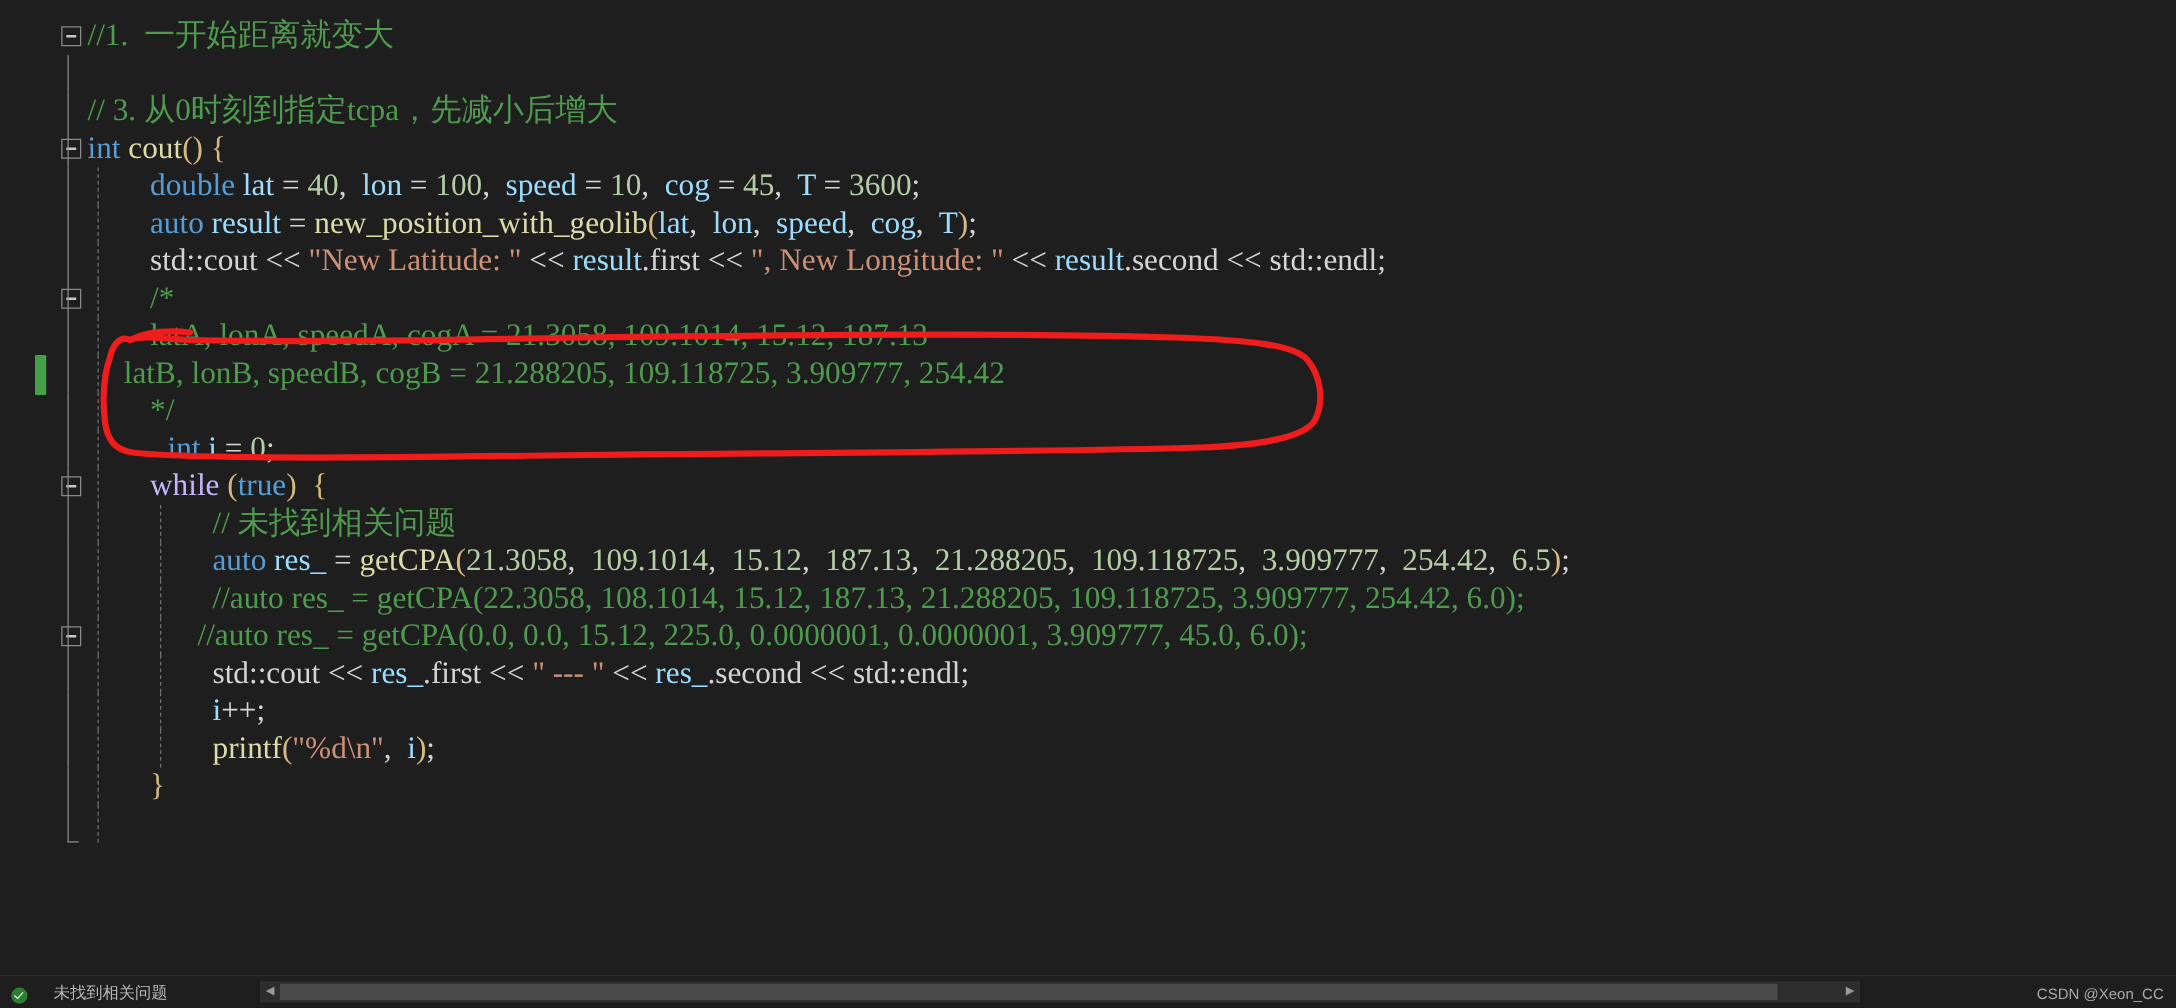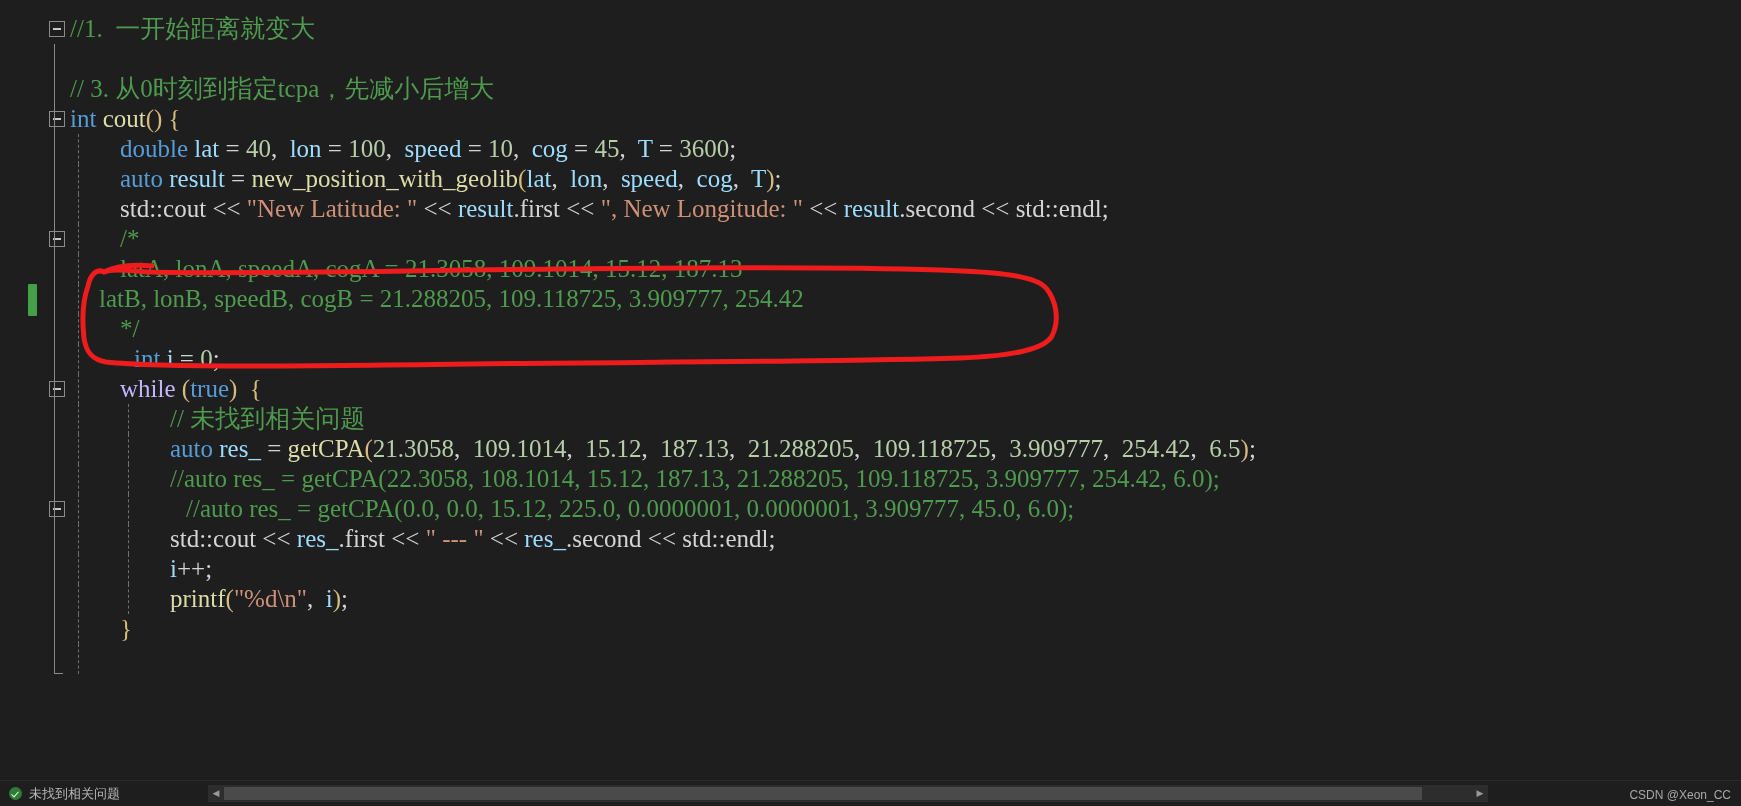--- a/index.html
+++ b/index.html
@@ -141,22 +141,22 @@
     background: #1e1e1e;
     border-top: 1px solid #2b2b2b;
     display: flex;
     align-items: center;
     font-family: "Liberation Sans", sans-serif;
     font-size: 13px;
     color: #b5b5b5;
   }
   .status-left {
     display: flex;
-    align-items: center;
-    gap: 7px;
+    align-items: flex-end;
+    gap: 21px;
     padding-left: 9px;
     min-width: 210px;
   }
   .ok-dot {
     width: 13px; height: 13px;
     border-radius: 50%;
     background: #2e7d32;
     position: relative;
     display: inline-block;
   }
@@ -232,21 +232,21 @@
         <div class="line"><div class="fold-col"></div><div class="guide-solid"></div><div class="ig" style="left: 78px;"></div><span style="margin-left: 50px;"><span class="t-plain">std::</span><span class="t-plain">cout</span><span class="t-plain"> &lt;&lt; </span><span class="t-str">"New Latitude: "</span><span class="t-plain"> &lt;&lt; </span><span class="t-var">result</span><span class="t-plain">.first</span><span class="t-plain"> &lt;&lt; </span><span class="t-str">", New Longitude: "</span><span class="t-plain"> &lt;&lt; </span><span class="t-var">result</span><span class="t-plain">.second</span><span class="t-plain"> &lt;&lt; std::endl;</span></span></div>
         <div class="line"><div class="fold-col"><div class="fold-box"></div></div><div class="guide-solid"></div><div class="ig" style="left: 78px;"></div><span style="margin-left: 50px;"><span class="t-comment">/*</span></span></div>
         <div class="line"><div class="fold-col"></div><div class="guide-solid"></div><div class="ig" style="left: 78px;"></div><span style="margin-left: 50px;"><span class="t-comment">latA, lonA, speedA, cogA = 21.3058, 109.1014, 15.12, 187.13</span></span></div>
         <div class="line"><div class="fold-col"></div><div class="guide-solid"></div><div class="ig" style="left: 78px;"></div><span style="margin-left: 29px;"><span class="t-comment">latB, lonB, speedB, cogB = 21.288205, 109.118725, 3.909777, 254.42</span></span></div>
         <div class="line"><div class="fold-col"></div><div class="guide-solid"></div><div class="ig" style="left: 78px;"></div><span style="margin-left: 50px;"><span class="t-comment">*/</span></span></div>
         <div class="line"><div class="fold-col"></div><div class="guide-solid"></div><div class="ig" style="left: 78px;"></div><span style="margin-left: 64px;"><span class="t-keyword">int</span><span class="t-plain"> </span><span class="t-var">i</span><span class="t-plain"> = </span><span class="t-num">0</span><span class="t-plain">;</span></span></div>
         <div class="line"><div class="fold-col"><div class="fold-box"></div></div><div class="guide-solid"></div><div class="ig" style="left: 78px;"></div><span style="margin-left: 50px;"><span class="t-ctrl">while</span><span class="t-plain"> </span><span class="t-brace">(</span><span class="t-keyword">true</span><span class="t-brace">)</span><span class="t-plain">  </span><span class="t-brace">{</span></span></div>
         <div class="line"><div class="fold-col"></div><div class="guide-solid"></div><div class="ig" style="left: 78px;"></div><div class="ig" style="left: 128px;"></div><span style="margin-left: 100px;"><span class="t-comment">// 未找到相关问题</span></span></div>
         <div class="line"><div class="fold-col"></div><div class="guide-solid"></div><div class="ig" style="left: 78px;"></div><div class="ig" style="left: 128px;"></div><span style="margin-left: 100px;"><span class="t-keyword">auto</span><span class="t-plain"> </span><span class="t-var">res_</span><span class="t-plain"> = </span><span class="t-func">getCPA</span><span class="t-brace">(</span><span class="t-num">21.3058</span><span class="t-plain">,  </span><span class="t-num">109.1014</span><span class="t-plain">,  </span><span class="t-num">15.12</span><span class="t-plain">,  </span><span class="t-num">187.13</span><span class="t-plain">,  </span><span class="t-num">21.288205</span><span class="t-plain">,  </span><span class="t-num">109.118725</span><span class="t-plain">,  </span><span class="t-num">3.909777</span><span class="t-plain">,  </span><span class="t-num">254.42</span><span class="t-plain">,  </span><span class="t-num">6.5</span><span class="t-brace">)</span><span class="t-plain">;</span></span></div>
         <div class="line"><div class="fold-col"></div><div class="guide-solid"></div><div class="ig" style="left: 78px;"></div><div class="ig" style="left: 128px;"></div><span style="margin-left: 100px;"><span class="t-comment">//auto res_ = getCPA(22.3058, 108.1014, 15.12, 187.13, 21.288205, 109.118725, 3.909777, 254.42, 6.0);</span></span></div>
-        <div class="line"><div class="fold-col"><div class="fold-box"></div></div><div class="guide-solid"></div><div class="ig" style="left: 78px;"></div><div class="ig" style="left: 128px;"></div><span style="margin-left: 116px;"><span class="t-comment">//auto res_ = getCPA(0.0, 0.0, 15.12, 225.0, 0.0000001, 0.0000001, 3.909777, 45.0, 6.0);</span></span></div>
+        <div class="line"><div class="fold-col"><div class="fold-box"></div></div><div class="guide-solid"></div><div class="ig" style="left: 78px;"></div><div class="ig" style="left: 128px;"></div><span style="margin-left: 88px;"><span class="t-comment">//auto res_ = getCPA(0.0, 0.0, 15.12, 225.0, 0.0000001, 0.0000001, 3.909777, 45.0, 6.0);</span></span></div>
         <div class="line"><div class="fold-col"></div><div class="guide-solid"></div><div class="ig" style="left: 78px;"></div><div class="ig" style="left: 128px;"></div><span style="margin-left: 100px;"><span class="t-plain">std::cout &lt;&lt; </span><span class="t-var">res_</span><span class="t-plain">.first &lt;&lt; </span><span class="t-str">" --- "</span><span class="t-plain"> &lt;&lt; </span><span class="t-var">res_</span><span class="t-plain">.second &lt;&lt; std::endl;</span></span></div>
         <div class="line"><div class="fold-col"></div><div class="guide-solid"></div><div class="ig" style="left: 78px;"></div><div class="ig" style="left: 128px;"></div><span style="margin-left: 100px;"><span class="t-var">i</span><span class="t-plain">++;</span></span></div>
         <div class="line"><div class="fold-col"></div><div class="guide-solid"></div><div class="ig" style="left: 78px;"></div><div class="ig" style="left: 128px;"></div><span style="margin-left: 100px;"><span class="t-func">printf</span><span class="t-brace">(</span><span class="t-str">"%d\n"</span><span class="t-plain">,  </span><span class="t-var">i</span><span class="t-brace">)</span><span class="t-plain">;</span></span></div>
         <div class="line"><div class="fold-col"></div><div class="guide-solid"></div><div class="ig" style="left: 78px;"></div><span style="margin-left: 50px;"><span class="t-brace">}</span></span></div>
         <div class="line"><div class="fold-col"></div><div class="guide-solid end"></div><div class="ig" style="left: 78px;"></div><span style="margin-left: 50px;"></span></div>
       </div>
   <div class="line-marker" style="top: 284px;"></div>
     </div>
 
   <svg class="annotation" viewBox="0 0 1741 806" xmlns="http://www.w3.org/2000/svg">

